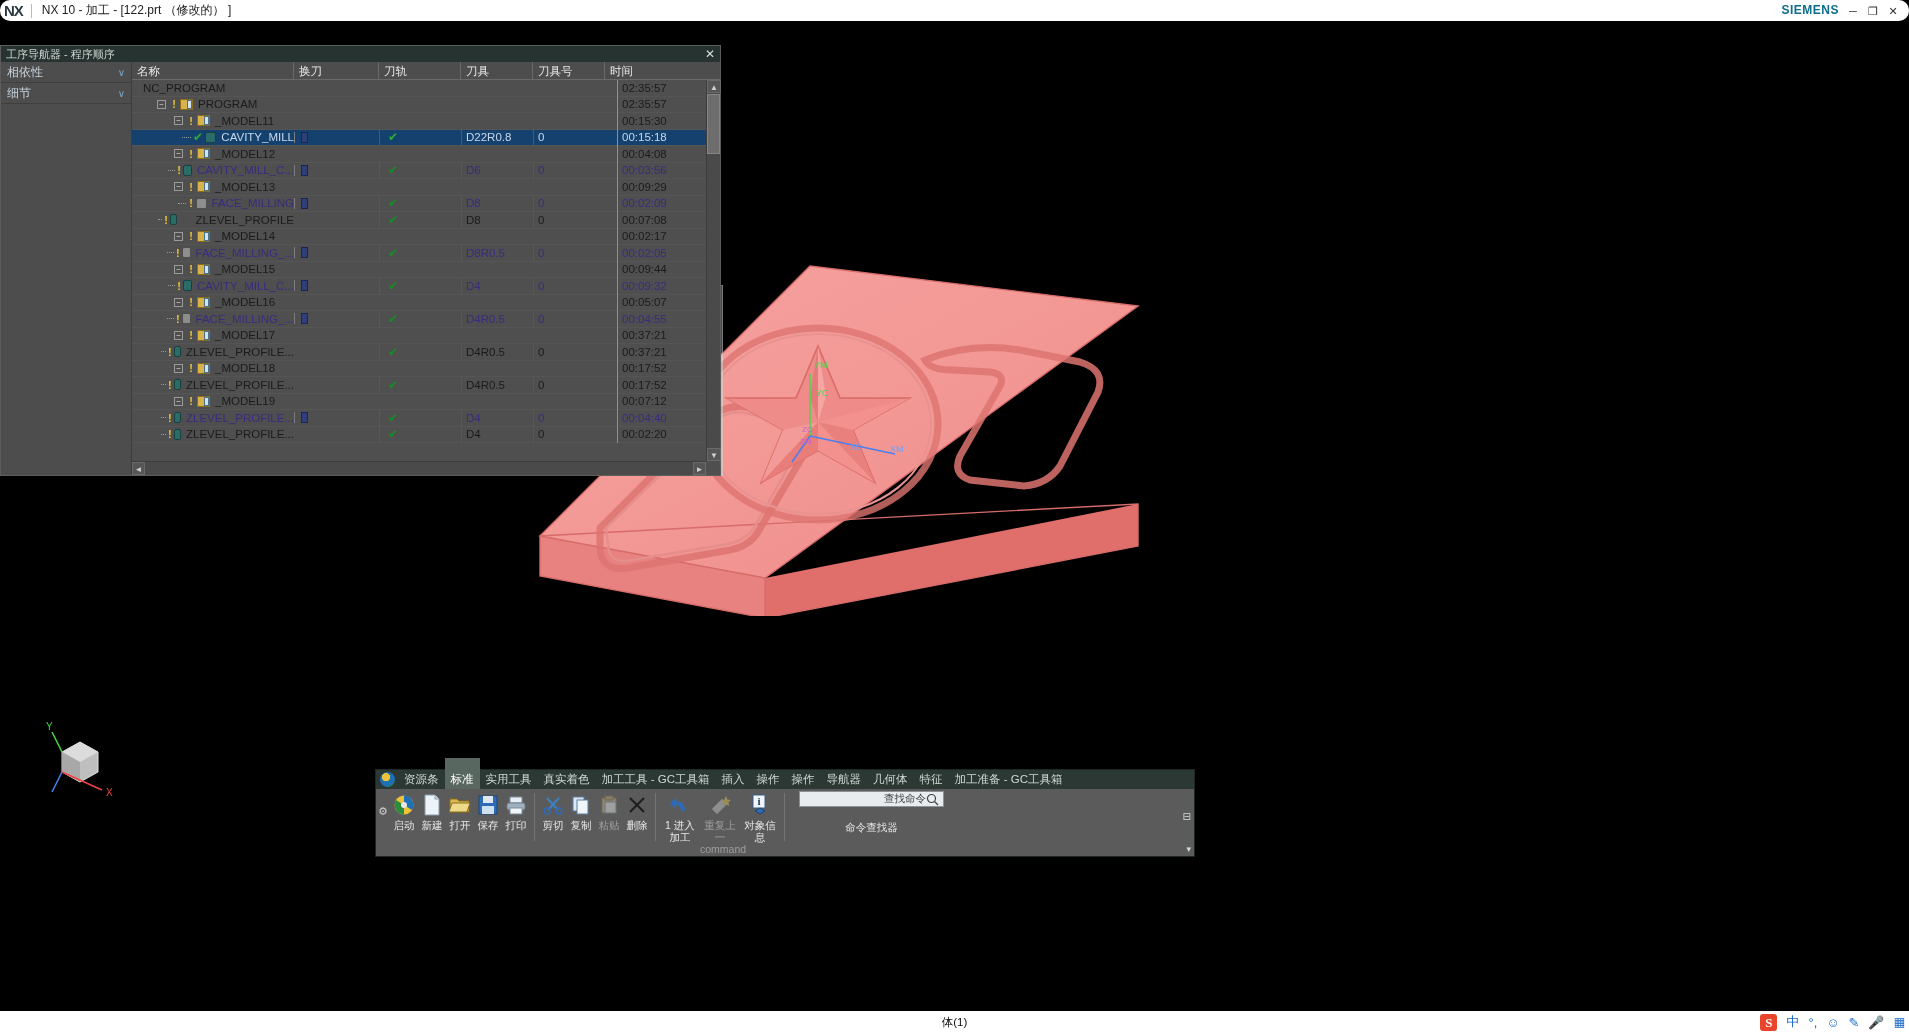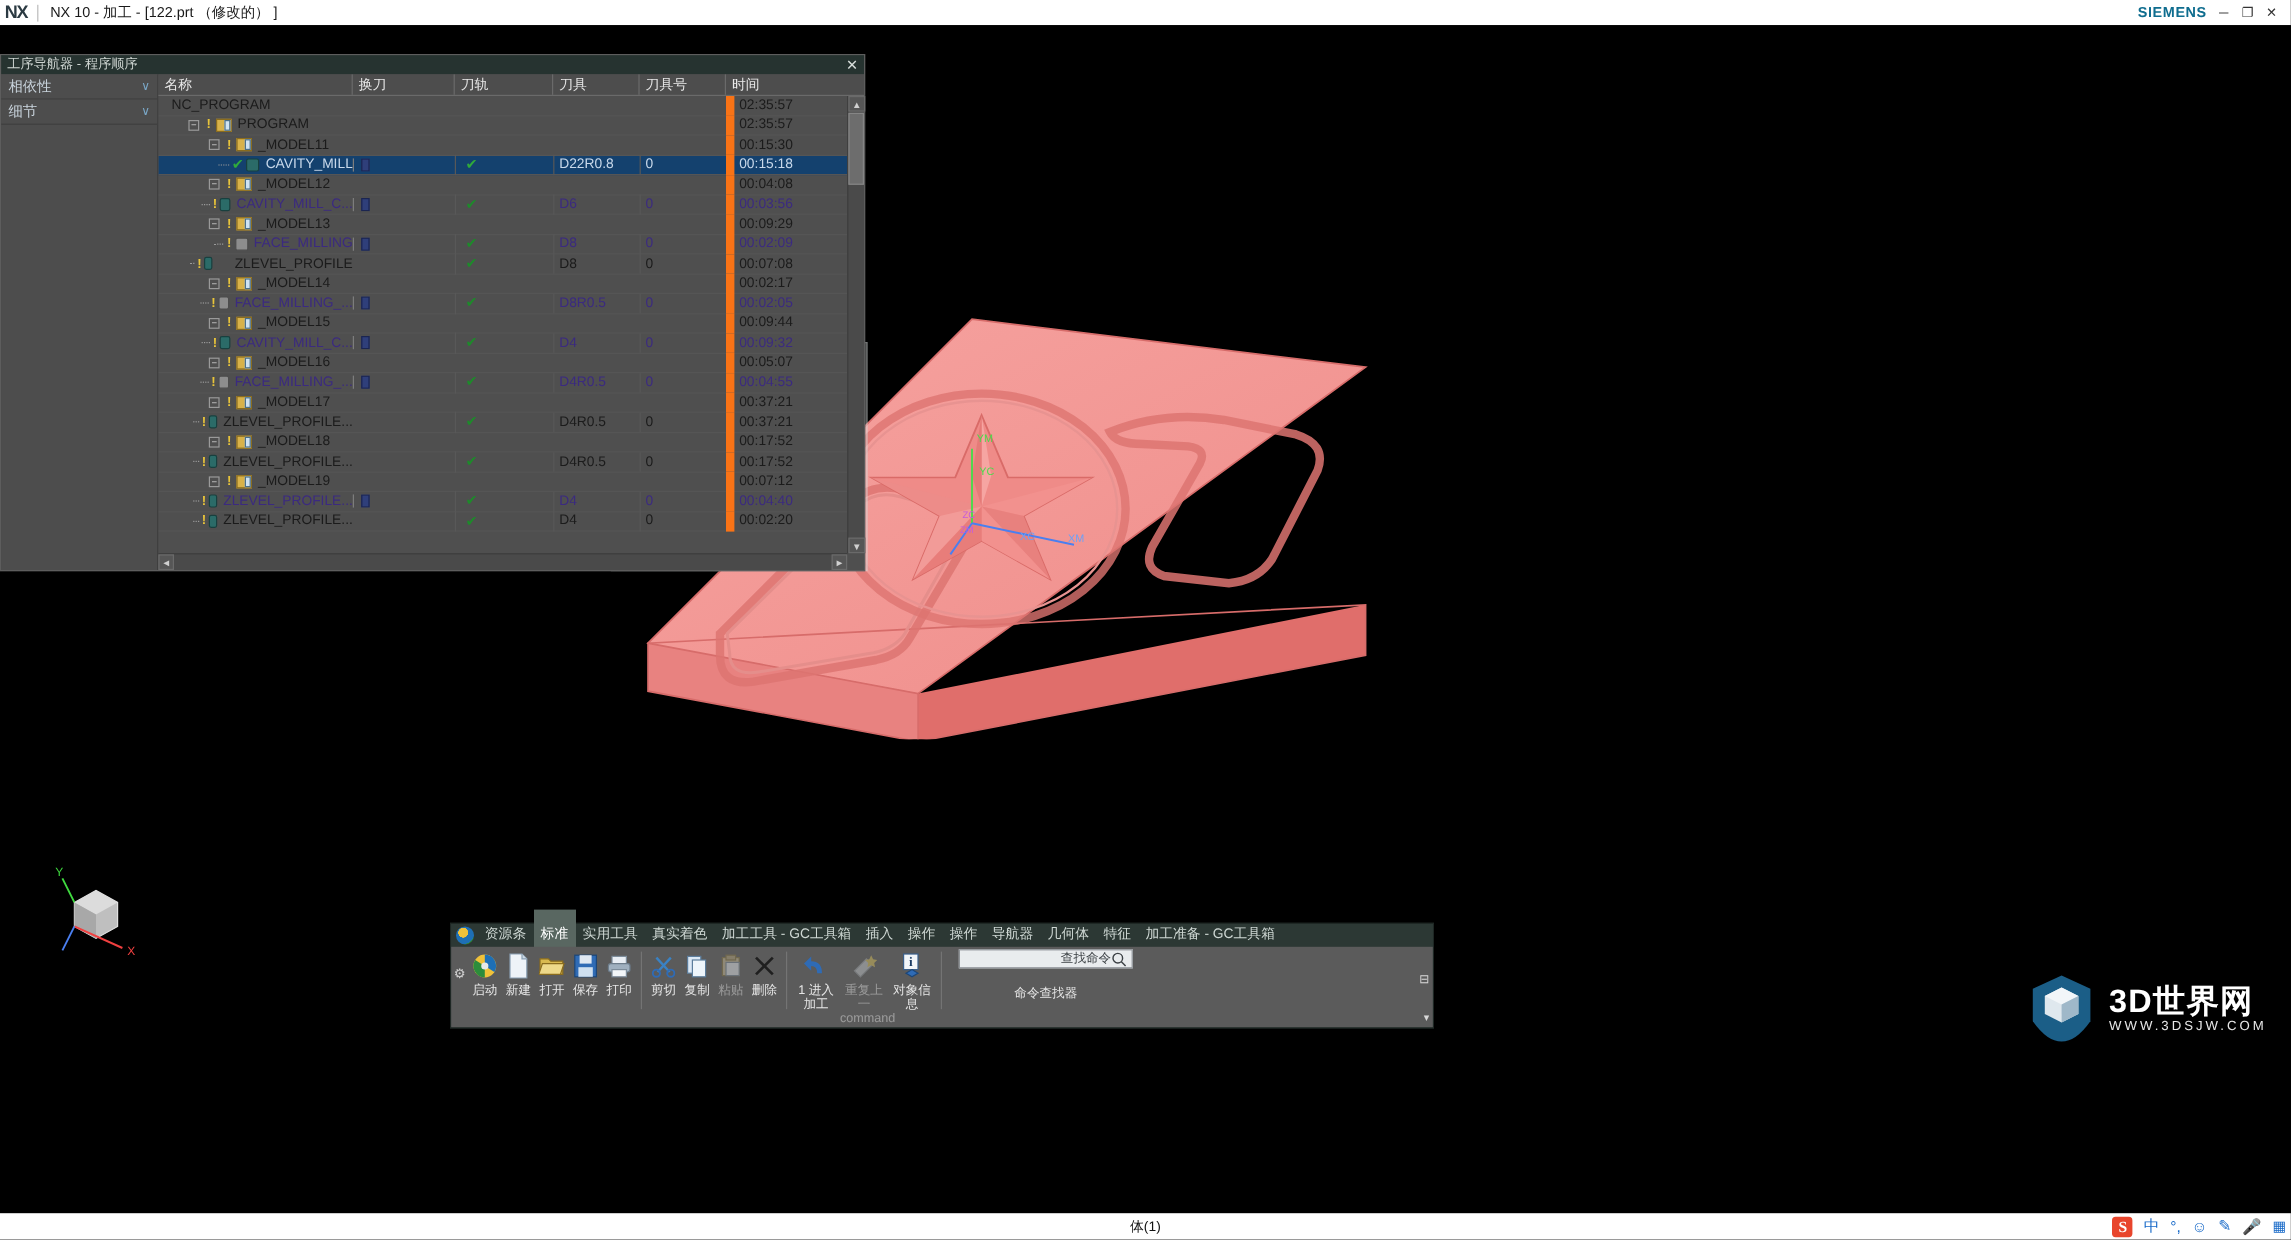--- a/index.html
+++ b/index.html
@@ -2,21 +2,21 @@
 <html><head>
 <meta charset="utf-8">
 <style>
   * { box-sizing: border-box; margin:0; padding:0; }
   html,body { width:1909px; height:1033px; overflow:hidden; background:#000; }
   body { font-family:"Liberation Sans","DejaVu Sans",sans-serif; }
 
   
   #titlebar{
     position:absolute; left:0; top:0; width:1909px; height:21px;
-    background:#ffffff; display:flex; align-items:center;
+    background:#ffffff; display:flex; align-items:center;border-radius:10px;
   }
   #nx-logo{
     font-family:"Liberation Sans",sans-serif; font-weight:bold; font-size:15px;
     color:#2b3a42; letter-spacing:-1px; padding:0 8px 0 4px; line-height:21px;
   }
   #title-sep{ width:1px; height:14px; background:#bbb; }
   #title-text{ font-size:12px; color:#1a1a1a; padding-left:10px; white-space:nowrap;}
   #siemens{ position:absolute; right:70px; top:3px; font-size:12px;
     font-weight:bold; color:#0f6d8f; letter-spacing:0.5px;}
   .wbtn{ position:absolute; top:4px; width:16px; height:14px; font-size:11px;
@@ -63,21 +63,21 @@
   #treewrap{ position:absolute; top:18px; left:0; right:14px; bottom:14px; overflow:hidden;}
   .row{ display:flex; height:16.5px; font-size:11.5px; align-items:center;
         border-bottom:1px solid #555555;}
   .row.sel{ background:#14416e; }
   .cell{ overflow:hidden; white-space:nowrap; padding-left:4px; line-height:16.5px;}
   .cell.nm{ width:162px; display:flex; align-items:center; gap:2px; padding-left:0;}
   .cell.tch{ width:85px; border-left:1px solid #7d7d7d; display:flex; align-items:center; padding-left:6px;}
   .cell.pth{ width:82px; border-left:1px solid #585858; text-align:left; padding-left:8px;}
   .cell.ctr{ width:72px; border-left:1px solid #585858;}
   .cell.tnum{ width:72px; border-left:1px solid #585858;}
-  .cell.tm{ width:82px; border-left:7px solid #f97316;}
+  .cell.tm{ width:82px; border-left:1px solid #f97316;margin-left:12px;}
 
   .txt-dark{ color:#1b1b1b; }
   .txt-purple{ color:#3b2a80; }
   .txt-sel{ color:#c8d8ea; }
 
   .indent{ display:inline-block; }
   .exp{ width:9px; height:9px; border:1px solid #9a9a9a; color:#d8d8d8; font-size:8px;
         line-height:7px; text-align:center; display:inline-block; background:transparent;
         margin-right:2px;}
   .dotline{ display:inline-block; width:11px; border-top:1px dotted #9a9a9a; height:1px; vertical-align:middle;}
@@ -230,32 +230,20 @@
     <polygon points="22,36 40,26 58,36 58,56 40,66 22,56" fill="#bfbfbf" stroke="#e0e0e0" stroke-width="1"></polygon>
     <polygon points="22,36 40,26 58,36 40,46" fill="#dcdcdc"></polygon>
     <polygon points="22,36 40,46 40,66 22,56" fill="#a8a8a8"></polygon>
     <line x1="22" y1="36" x2="12" y2="16" stroke="#3fd93f" stroke-width="1.6"></line>
     <text x="6" y="14" fill="#3fd93f" font-size="10" font-family="Liberation Sans, sans-serif">Y</text>
     <line x1="22" y1="56" x2="62" y2="74" stroke="#f04040" stroke-width="1.6"></line>
     <text x="66" y="80" fill="#f04040" font-size="10" font-family="Liberation Sans, sans-serif">X</text>
     <line x1="22" y1="56" x2="12" y2="76" stroke="#4a7ff0" stroke-width="1.6"></line>
   </svg>
 
-  <div id="wm">
-    <svg width="56" height="58" viewBox="0 0 56 58">
-      <path d="M28 2 L52 13 L52 40 Q40 57 28 57 Q16 57 4 40 L4 13 Z" fill="#1b5e87"></path>
-      <polygon points="28,12 42,19 42,34 28,41 14,34 14,19" fill="#dfe8ee"></polygon>
-      <polygon points="28,12 42,19 28,26 14,19" fill="#f2f6f9"></polygon>
-      <polygon points="28,26 42,19 42,34 28,41" fill="#9fb8c9"></polygon>
-    </svg>
-    <div id="wm-text">
-      <div class="big">3D世界网</div>
-      <div class="small">WWW.3DSJW.COM</div>
-    </div>
-  </div>
 
   <div id="ribbon">
     <div id="rb-tabs">
       <div id="rb-logo"></div>
       <div class="rbt">资源条</div>
       <div class="rbt active">标准</div>
       <div class="rbt">实用工具</div>
       <div class="rbt">真实着色</div>
       <div class="rbt">加工工具 - GC工具箱</div>
       <div class="rbt">插入</div>

